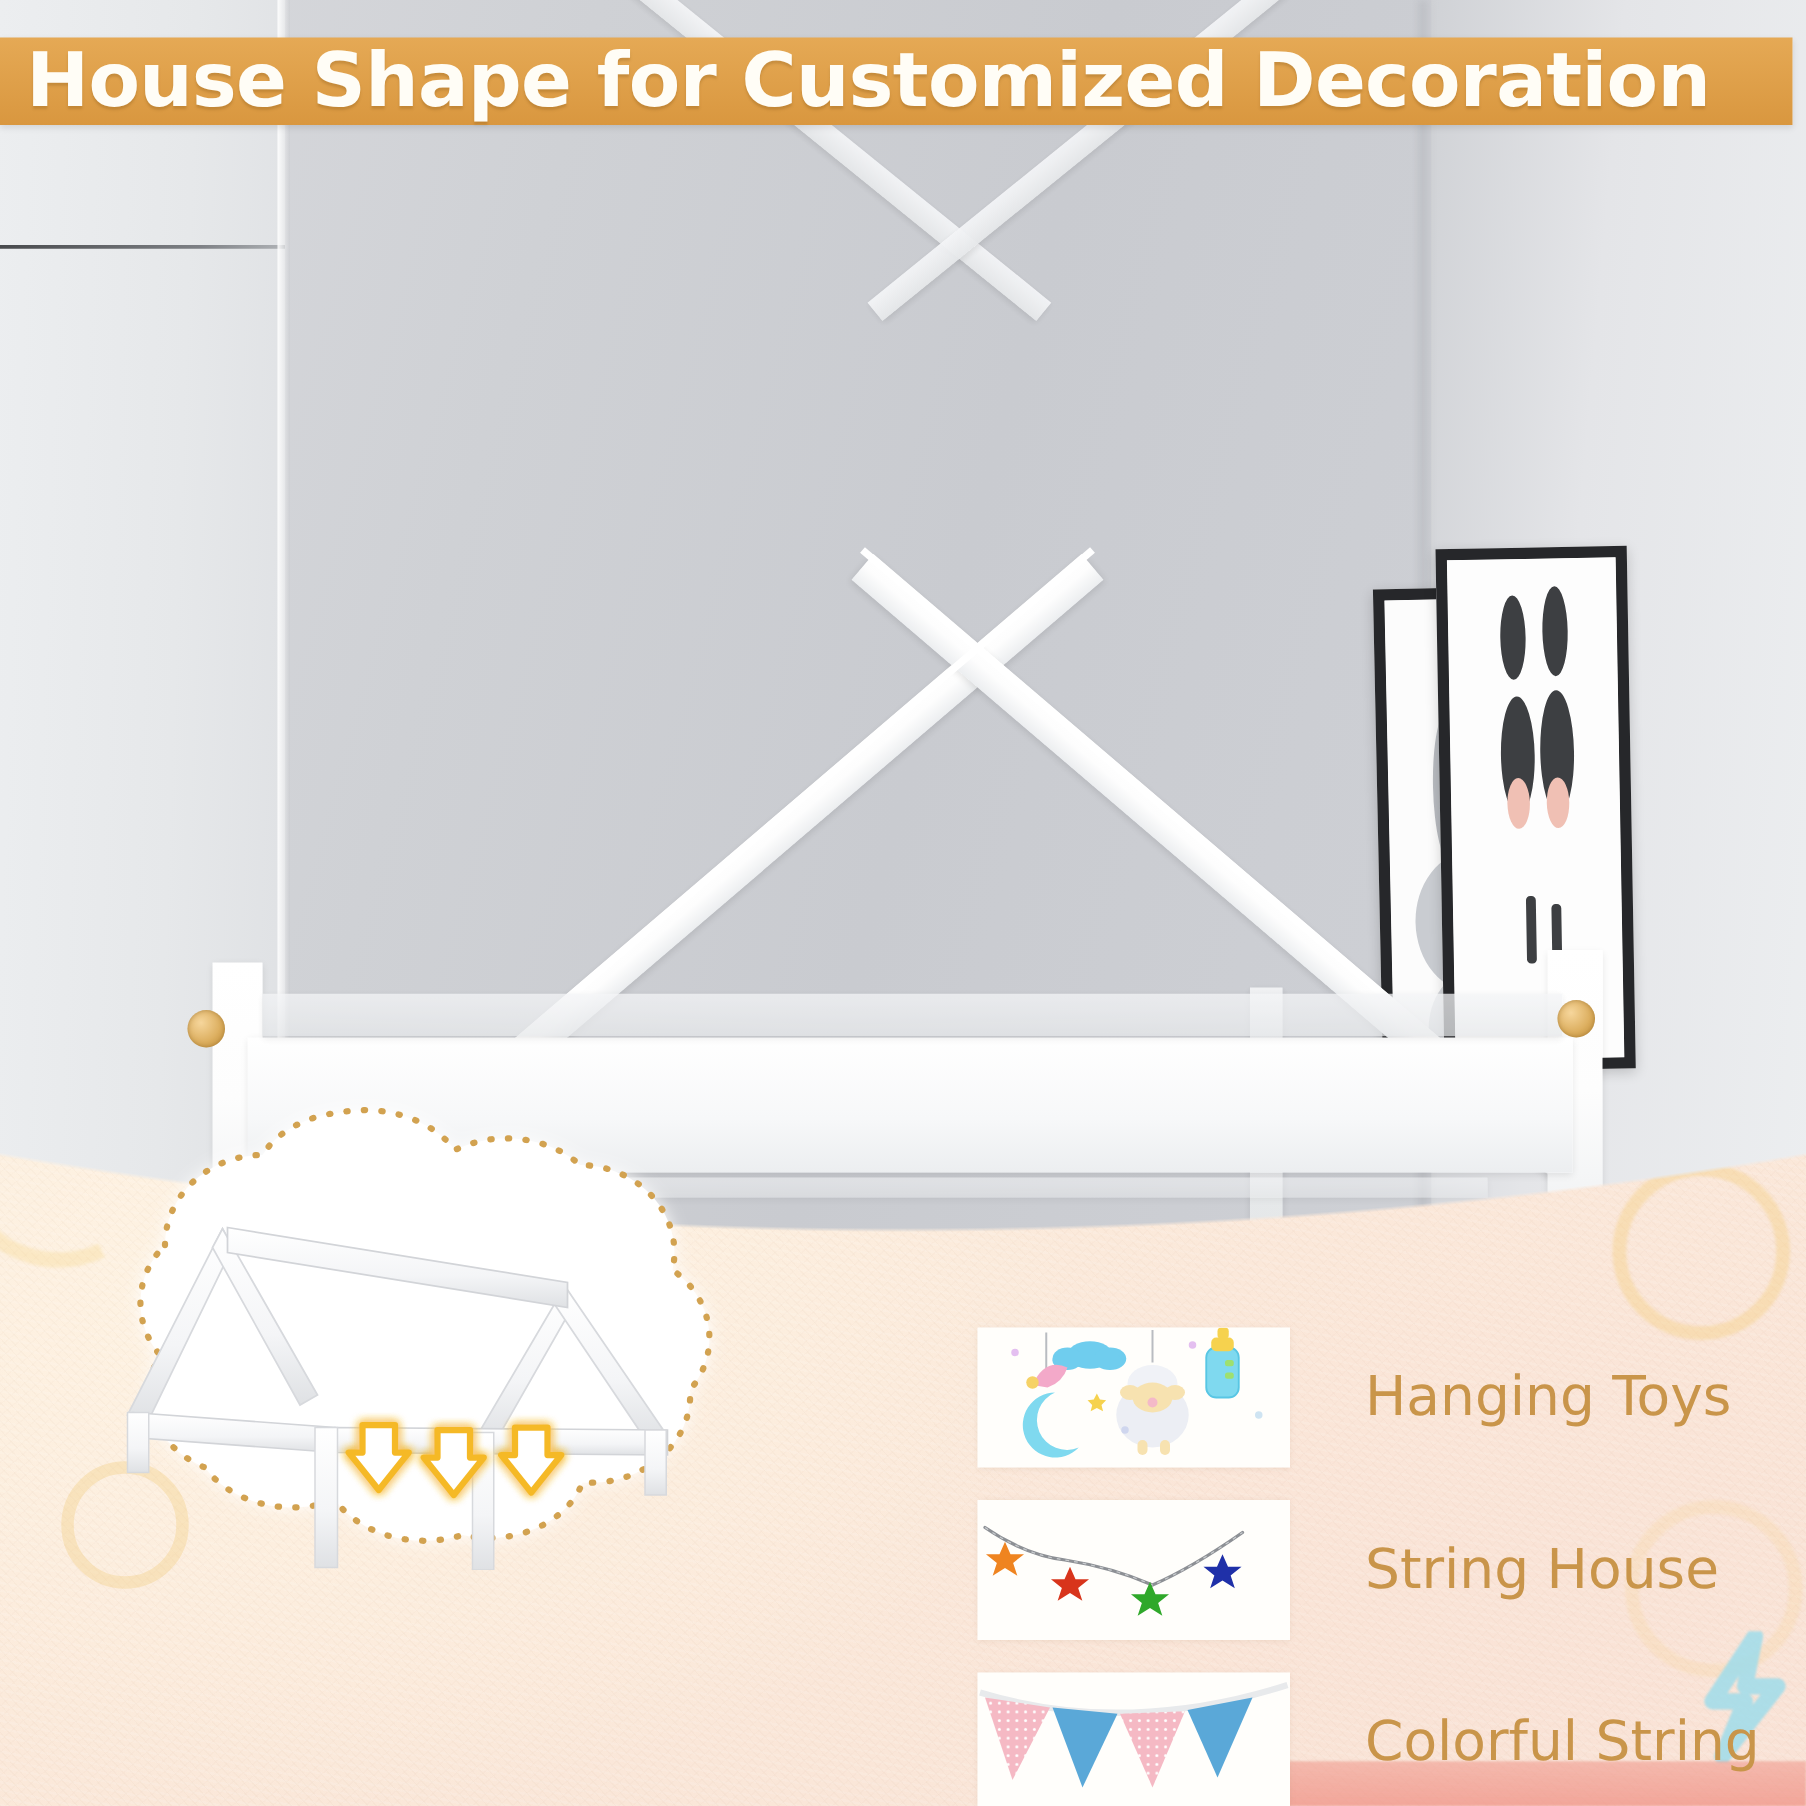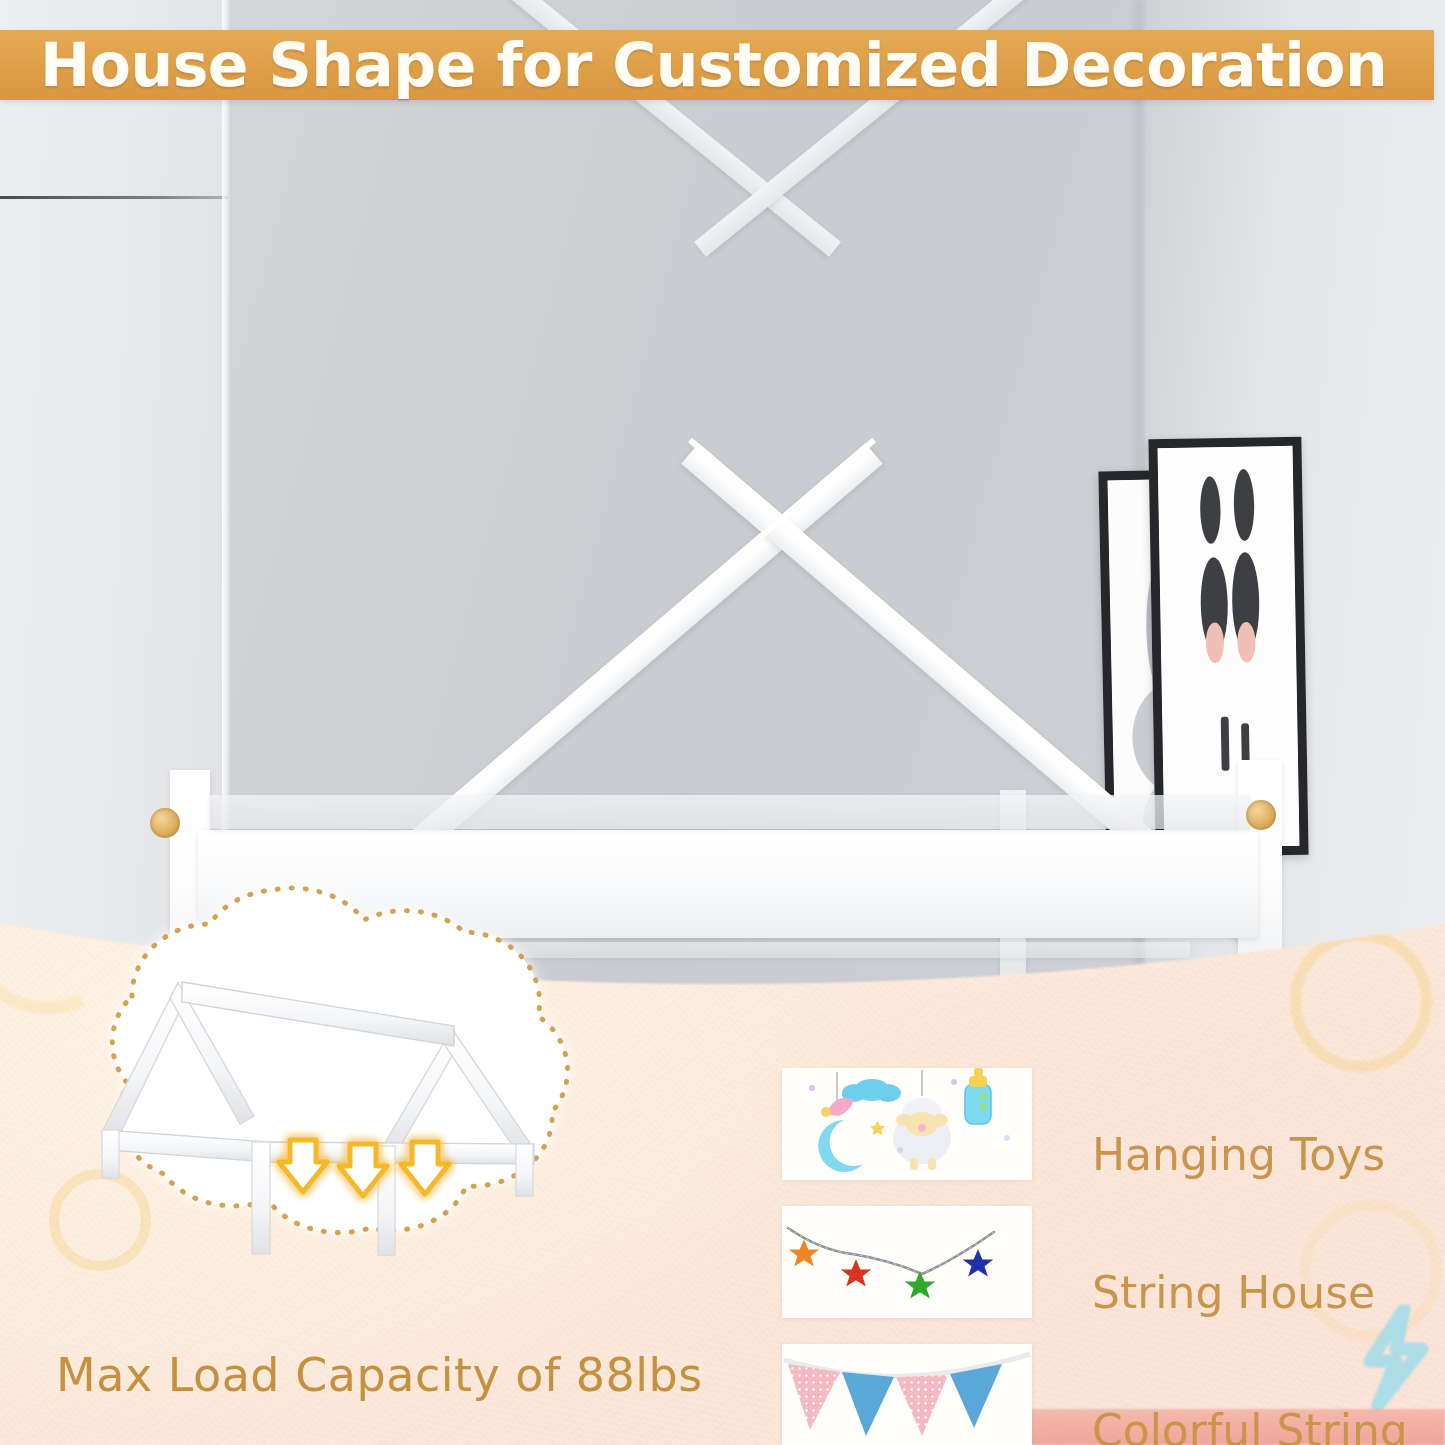--- a/index.html
+++ b/index.html
@@ -102,21 +102,21 @@
   }
 
   
   .banner{
     position:absolute;left:0;top:30px;width:1434px;height:70px;
     background:linear-gradient(180deg,#e5a955 0%,#dfa04a 50%,#d9973f 100%);
     display:flex;align-items:center;
     box-shadow:0 2px 5px rgba(0,0,0,.10);
   }
   .banner-title{
-    margin-left:40px;
+    margin-left:21px;
     font-family:"DejaVu Sans", sans-serif;
     font-weight:bold;
     font-size:60px;
     line-height:1;
     letter-spacing:-0.5px;
     color:#fffdf6;
     white-space:nowrap;
     text-shadow:0 2px 2px rgba(120,75,15,.25);
   }
 
@@ -130,21 +130,21 @@
     font-family:"DejaVu Sans", sans-serif;
     font-size:46px;
     letter-spacing:.5px;
     color:#c5913f;
     white-space:nowrap;
   }
 
   
   .features{position:absolute;left:782px;top:1055px;width:640px;}
   .feature-row{
-    display:flex;align-items:flex-end;
+    display:flex;align-items:center;
     height:125px;margin-bottom:13px;
   }
   .feature-card{
     width:250px;height:112px;flex:none;
     background:#fffefb;
     box-shadow:0 1px 5px rgba(170,140,110,.18);
     position:relative;overflow:hidden;
   }
   .feature-label{
     margin-left:60px;
@@ -311,21 +311,20 @@
       <rect x="434" y="178" width="17" height="52" fill="url(#gw)" stroke="#d7d9dd" stroke-width="1.2"></rect>
 
       <g filter="url(#aglow)">
         <path d="M208,174 h26 v22 h11 l-24,30 l-24,-30 h11 z" fill="#ffffff" stroke="#f5b928" stroke-width="5" stroke-linejoin="round"></path>
         <path d="M268,178 h26 v22 h11 l-24,30 l-24,-30 h11 z" fill="#ffffff" stroke="#f5b928" stroke-width="5" stroke-linejoin="round"></path>
         <path d="M330,176 h26 v22 h11 l-24,30 l-24,-30 h11 z" fill="#ffffff" stroke="#f5b928" stroke-width="5" stroke-linejoin="round"></path>
       </g>
     </svg>
   </div>
 
-  <div class="load-text">Max Load Capacity of 88lbs</div>
 
   <div class="features">
 
     <div class="feature-row">
       <div class="feature-card">
         <svg width="250" height="112" viewBox="0 0 250 112" aria-hidden="true">
           <rect width="250" height="112" fill="#fffefb"></rect>
 
           <line x1="55" y1="4" x2="55" y2="34" stroke="#b9bcc1" stroke-width="1.6"></line>
           <line x1="140" y1="2" x2="140" y2="28" stroke="#b9bcc1" stroke-width="1.6"></line>

